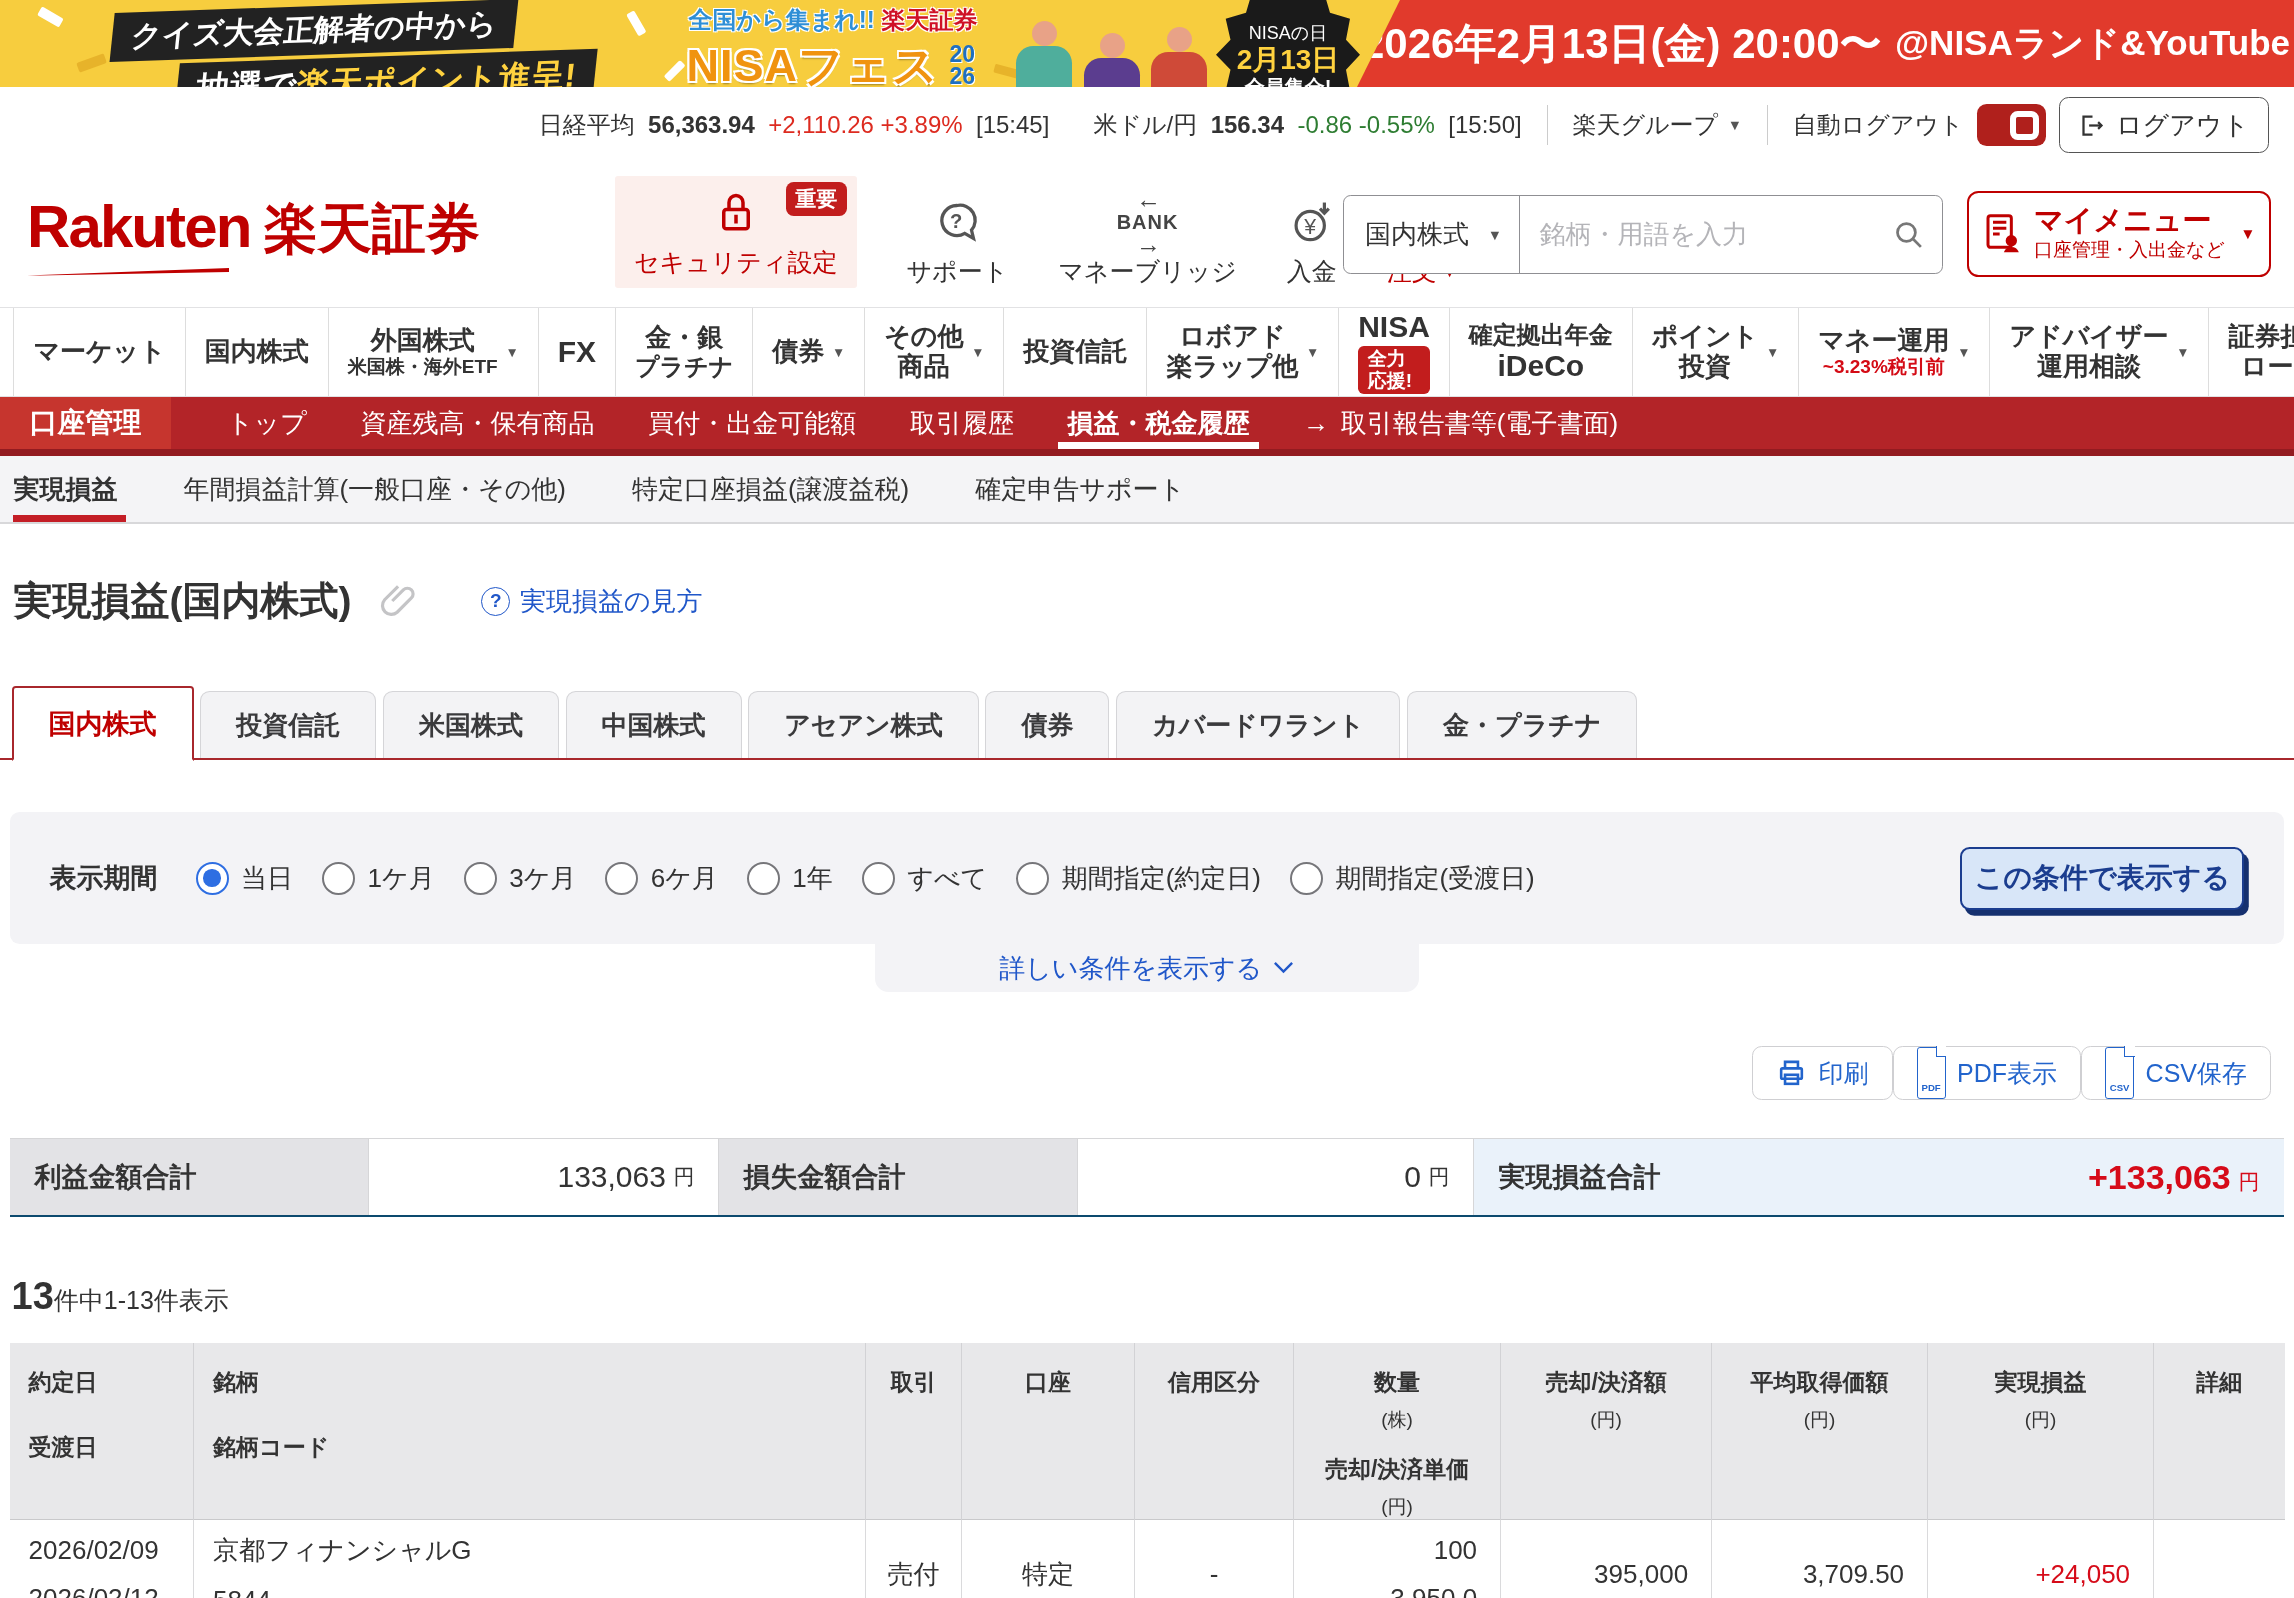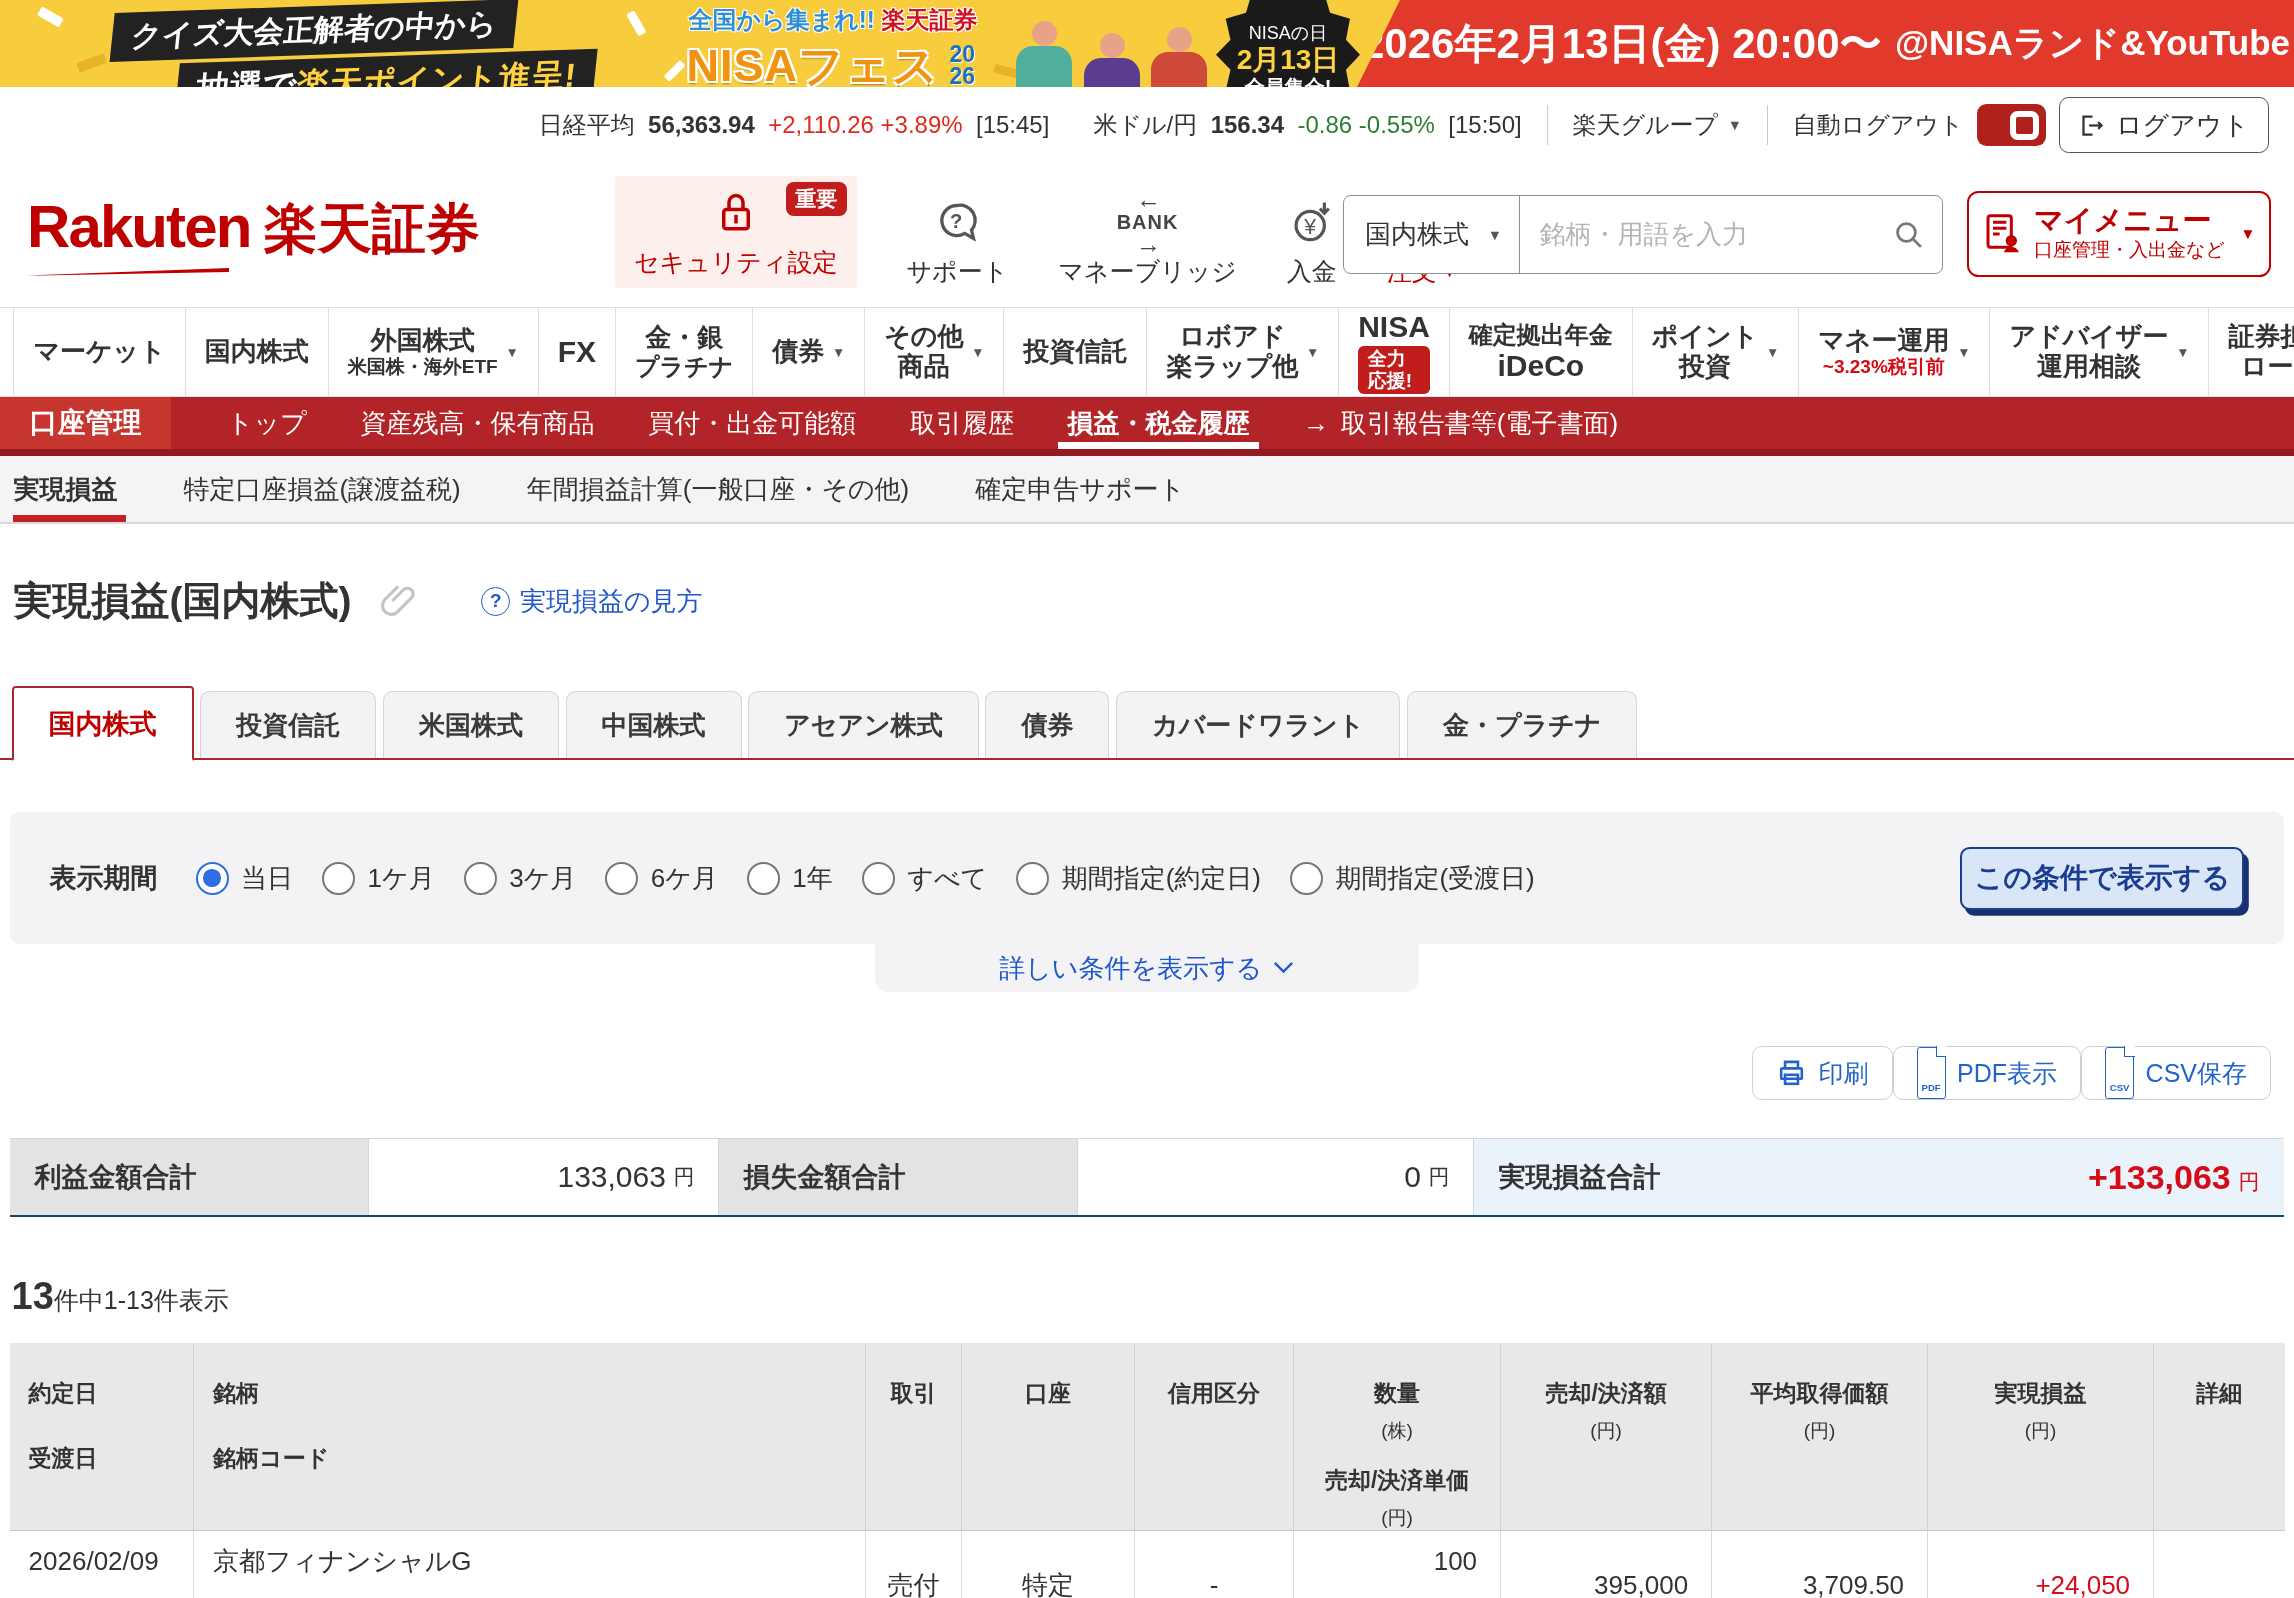--- a/index.html
+++ b/index.html
@@ -179,21 +179,21 @@
   .sm-total-label { font-size:27px; font-weight:bold; padding-left:25px; }
   .sm-total-val { margin-left:auto; padding-right:25px; color:#d60b19; font-size:34px; font-weight:bold; }
   .sm-total-val .sm-unit { font-weight:normal; }
 
   
   .count-row { margin:58px 0 0 11.5px; font-size:25px; }
   .count-bold { font-size:38px; font-weight:bold; }
 
   table.results { margin:25px 9.6px 0; width:2275px; border-collapse:collapse; table-layout:fixed; }
   thead th { background:#e8e8ea; border-right:1px solid #d2d2d5; vertical-align:top;
-    font-weight:bold; font-size:23px; color:#333; padding-top:36px; height:140px; }
+    font-weight:bold; font-size:23px; color:#333; padding-top:25px; height:140px; }
   thead th:last-child { border-right:none; }
   .th-stack { display:flex; flex-direction:column; gap:9.6px; align-items:center; line-height:1.3; }
   .th-left { align-items:flex-start; padding-left:19px; }
   .th-gap { gap:35px; }
   .th-sub { font-weight:normal; font-size:19px; }
   tbody td { border-right:1px solid #dadadc; border-top:1.9px solid #c9c9cb; height:108px;
     font-size:26px; vertical-align:middle; padding:0; }
   tbody td:last-child { border-right:none; }
   .td-2line { display:flex; flex-direction:column; gap:17.3px; }
   .td-left { align-items:flex-start; padding-left:19px; text-align:left; }
@@ -486,22 +486,22 @@
     <span class="acct-item active">損益・税金履歴</span>
     <span class="acct-item">
         <span style="margin-right:11.5px;">→</span>
         <span>取引報告書等(電子書面)</span>
       </span>
   </div>
 </div>
 
 <div class="sub-tabs">
   <span class="st-item active">実現損益</span>
+  <span class="st-item">年間損益計算(一般口座・その他)</span>
   <span class="st-item">特定口座損益(譲渡益税)</span>
-  <span class="st-item">年間損益計算(一般口座・その他)</span>
   <span class="st-item">確定申告サポート</span>
 </div>
 
 <div class="title-row">
   <h1 class="page-title">実現損益(国内株式)</h1>
   <span class="clip-icon">
     <svg width="38" height="42" viewBox="0 0 24 26" fill="none" stroke="#c4c4c6" stroke-width="2">
         <path d="M9 13l7-7a3.6 3.6 0 0 1 5.1 5.1l-9 9a5.6 5.6 0 0 1-7.9-7.9l8.5-8.5"></path>
       </svg>
   </span>

